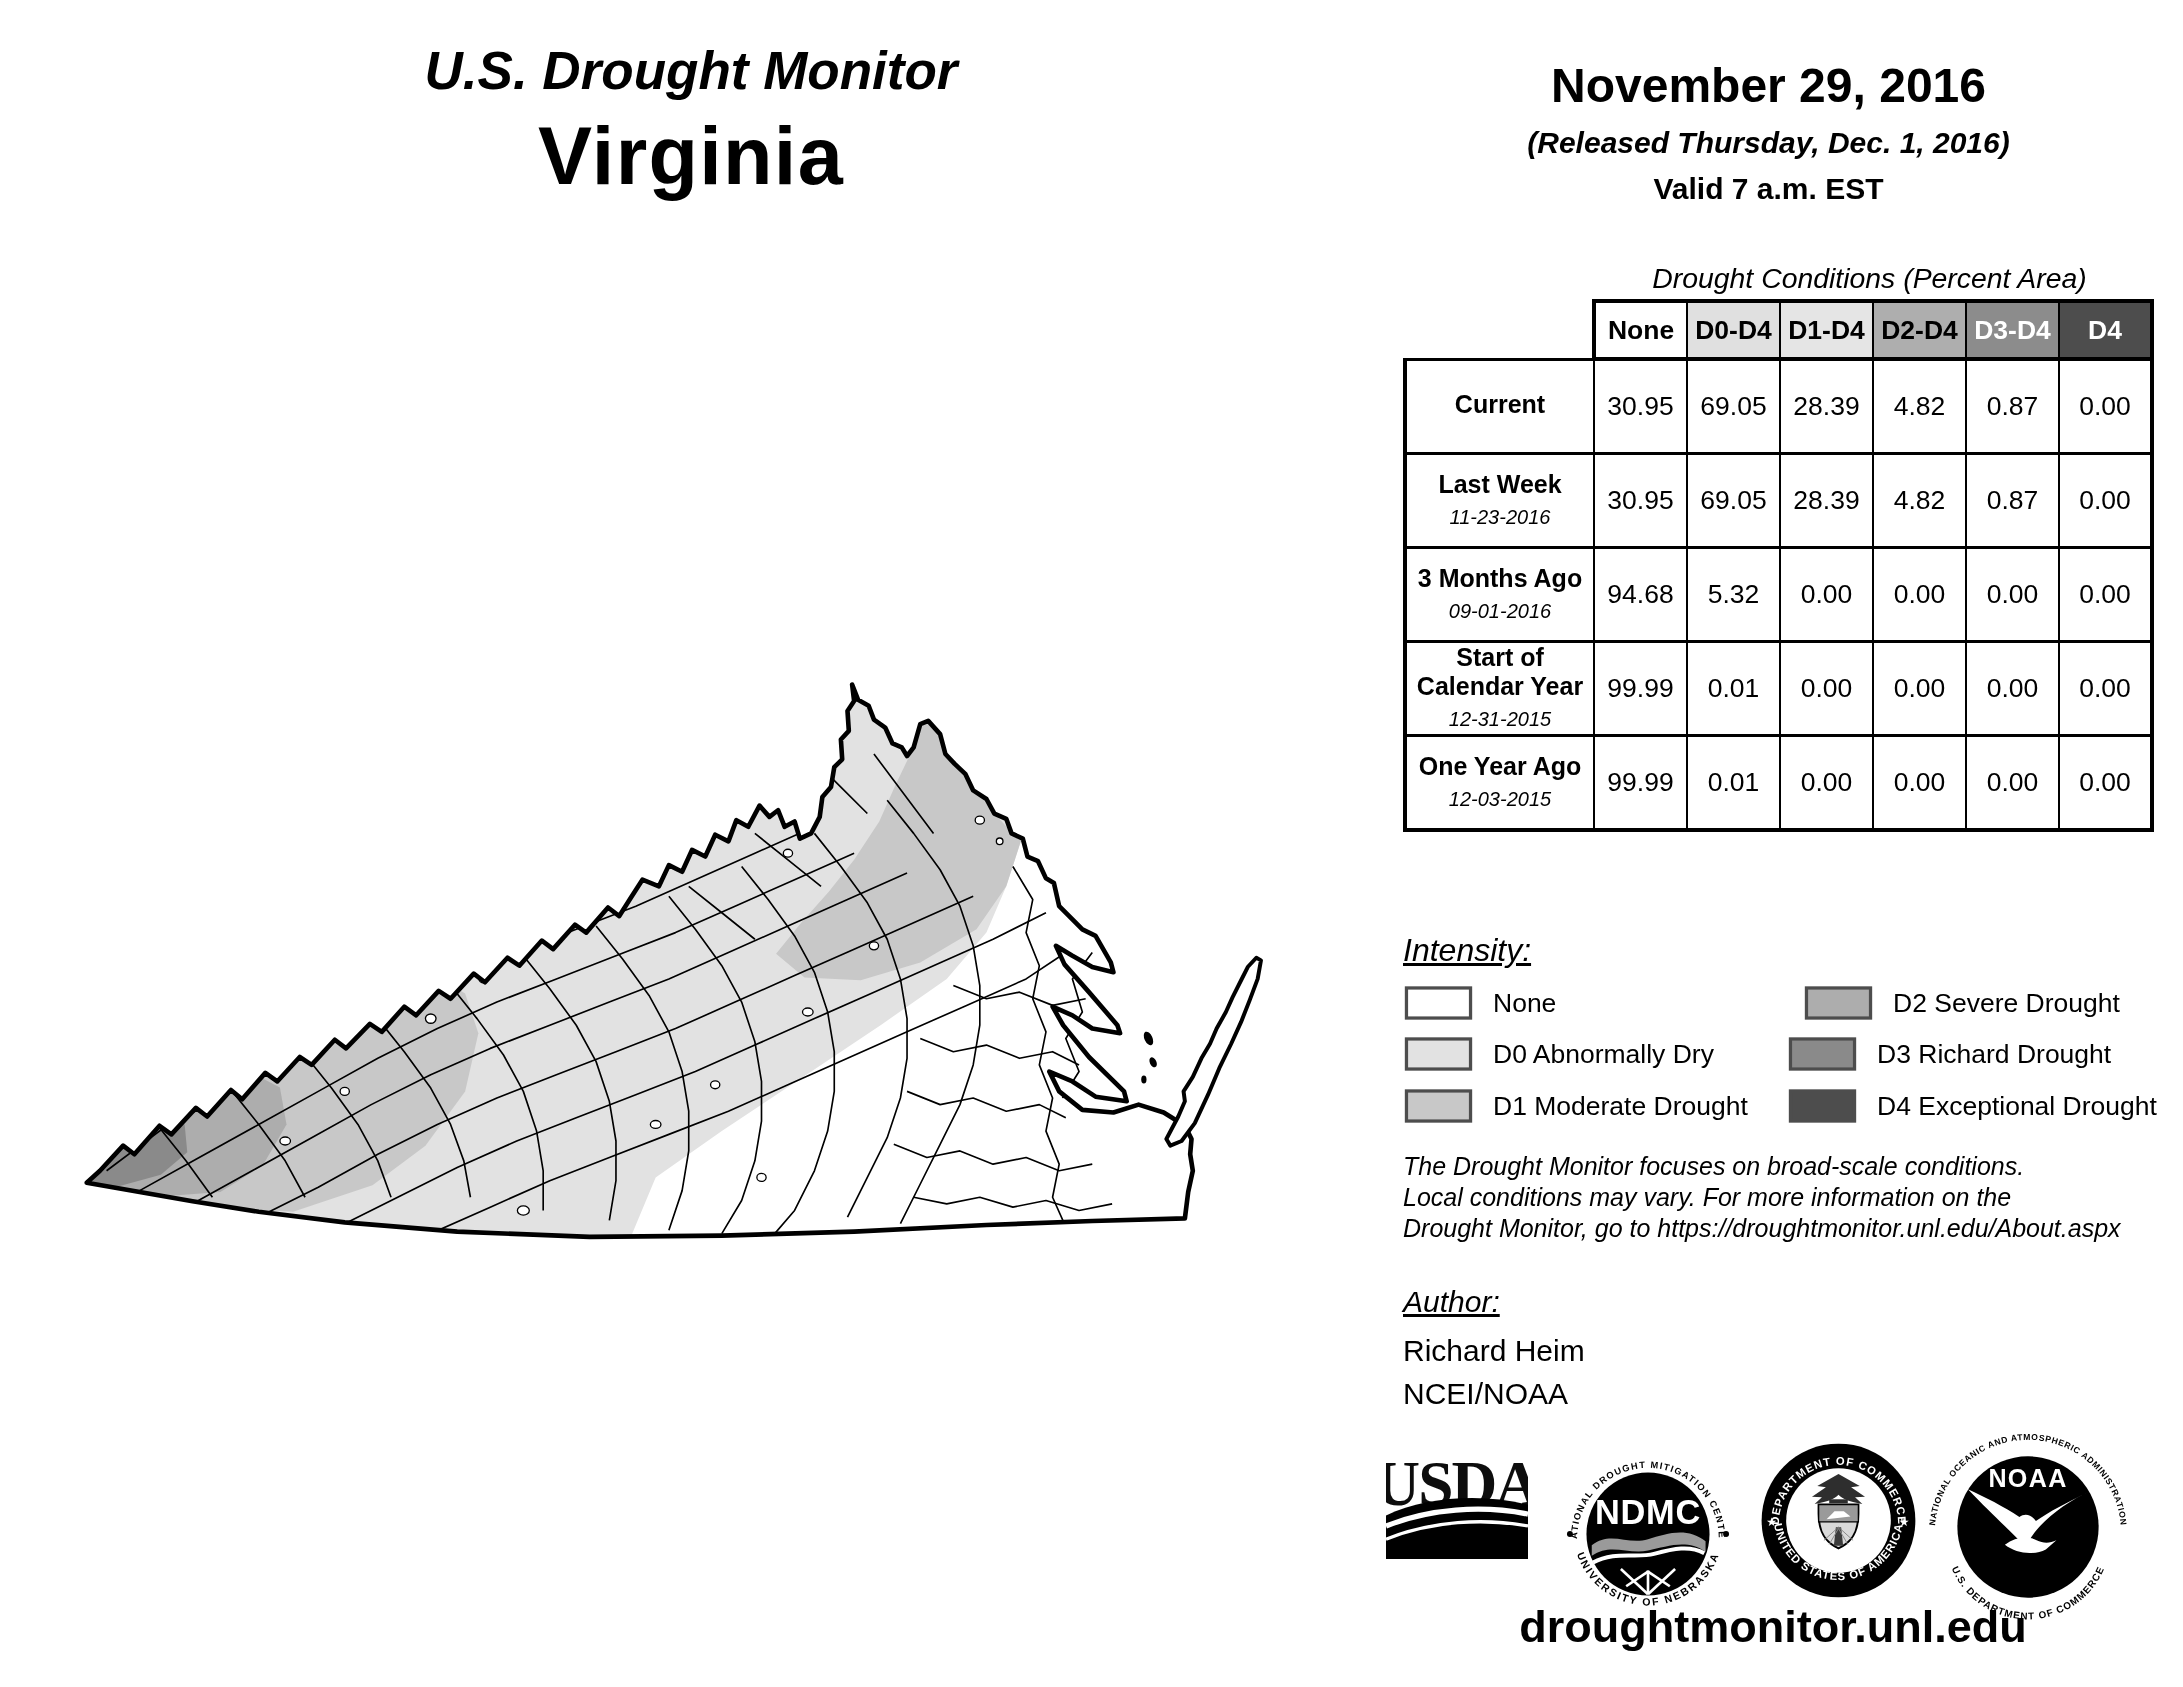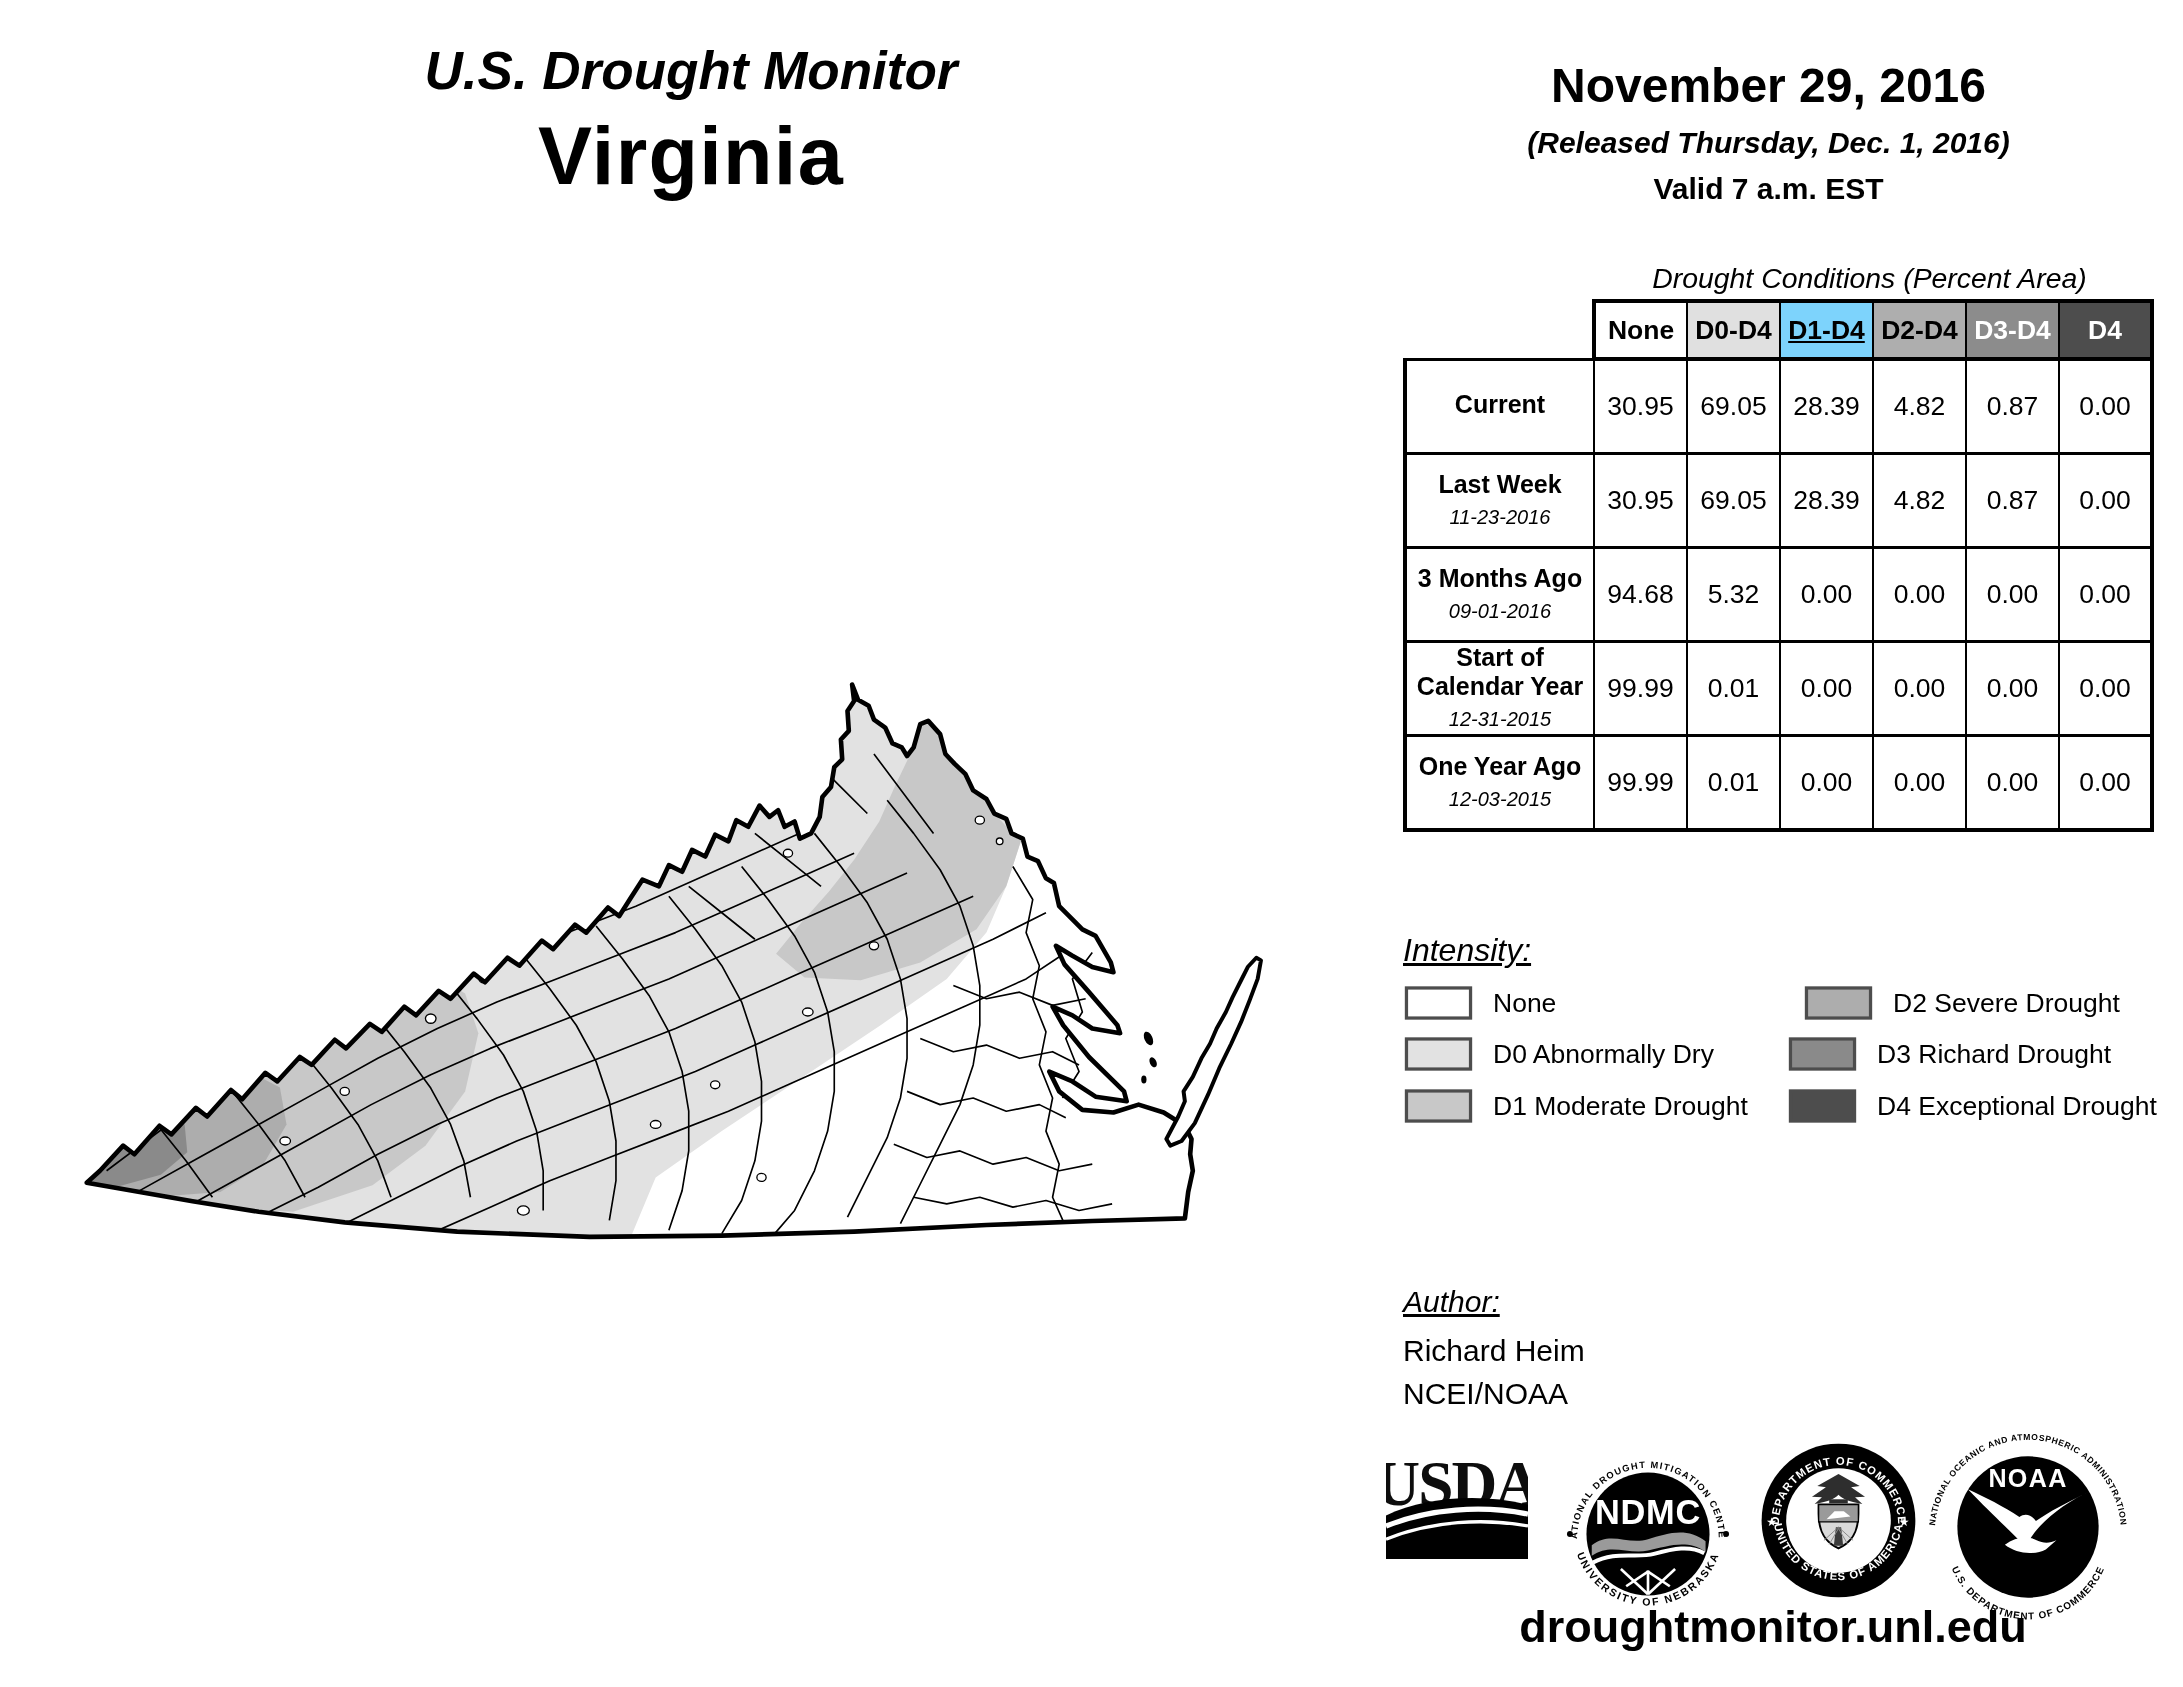--- a/index.html
+++ b/index.html
@@ -27,21 +27,21 @@
   th.hdr.first{border-left:4px solid #000;}
   th.hdr.last{border-right:4px solid #000;}
   td.lbl,td.val{border:3.3px solid #000;border-left-width:2px;border-right-width:2px;height:91px;}
   td.lbl{border-left-width:4px;font-weight:bold;font-size:25px;line-height:29px;}
   td.val{font-size:26.5px;}
   td.last{border-right-width:4px;}
   tr.rlast td{border-bottom-width:4px;}
   .row-date{font-size:20px;font-style:italic;font-weight:normal;margin-top:4px;}
   .bg-none{background:#ffffff;}
   .bg-d0{background:#e0e0e0;}
-  .bg-d1{background:#7dd3fc;text-decoration:underline;}
+  .bg-d1{background:#e5e5e5;}
   .bg-d2{background:#aeaeae;}
   .bg-d3{background:#8c8c8c;color:#fff;}
   .bg-d4{background:#4d4d4d;color:#fff;}
 
   
   .intensity-h{left:1403px;top:932px;font-size:32px;font-style:italic;text-decoration:underline;}
   .leg-item{display:flex;align-items:center;gap:20px;height:34px;}
   .leg-label{font-size:26.5px;white-space:nowrap;}
 
   
@@ -189,20 +189,25 @@
       </svg>
     <span class="leg-label">D3 Richard Drought</span>
   </div>
   <div class="abs leg-item" style="left:1788px;top:1089px;">
     <svg width="69" height="34" viewBox="0 0 104 52">
         <rect x="3" y="3" width="98" height="46" stroke="#4d4d4d" stroke-width="5" fill="#4D4D4D"></rect>
       </svg>
     <span class="leg-label">D4 Exceptional Drought</span>
   </div>
 
+  <div class="abs disclaimer">
+    <div>The Drought Monitor focuses on broad-scale conditions.</div>
+    <div>Local conditions may vary. For more information on the</div>
+    <div>Drought Monitor, go to https://droughtmonitor.unl.edu/About.aspx</div>
+  </div>
 
   <div class="abs author-h">Author:</div>
   <div class="abs author-name">Richard Heim</div>
   <div class="abs author-org">NCEI/NOAA</div>
 
   <svg class="abs" style="left:60px;top:668px;" width="1231" height="602" viewBox="0 0 1860 910">
     <defs>
       <clipPath id="vaClip">
         <path d="M1197,25 L1206,48 1222,57 1230,78 1247,90 1258,114 1272,120 1280,133 1290,120 1300,85 1312,80 1330,100 1338,130 1352,145 1368,160 1380,185 1400,198 1412,220 1430,228 1438,250 1455,258 1462,285 1478,292 1490,318 1502,325 1510,360 1530,380 1545,395 1565,405 1588,445 1592,460 1560,452 1530,435 1505,420 1518,448 1555,490 1598,540 1602,552 1560,545 1530,525 1500,512 1516,540 1555,588 1608,640 1612,655 1565,648 1530,625 1495,610 1510,640 1545,668 1592,672 1630,660 1668,672 1700,692 1710,712 1708,735 1712,760 1705,792 1700,832 1560,836 1400,842 1200,852 1000,858 800,860 600,852 430,838 300,822 200,806 120,792 40,778 60,760 95,722 112,735 150,692 168,705 205,665 222,678 258,638 275,652 310,612 328,625 362,588 380,600 415,562 432,575 468,538 486,550 520,512 538,525 572,488 590,500 625,462 642,475 676,438 694,450 728,412 745,425 778,388 795,400 828,362 845,375 862,348 880,320 905,330 920,298 940,308 955,275 975,285 990,252 1010,262 1022,230 1040,240 1057,208 1072,225 1085,215 1095,240 1110,232 1118,258 1135,250 1148,225 1152,195 1165,180 1170,150 1182,138 1180,108 1192,95 1190,65 1200,50 Z"></path>
       </clipPath>

